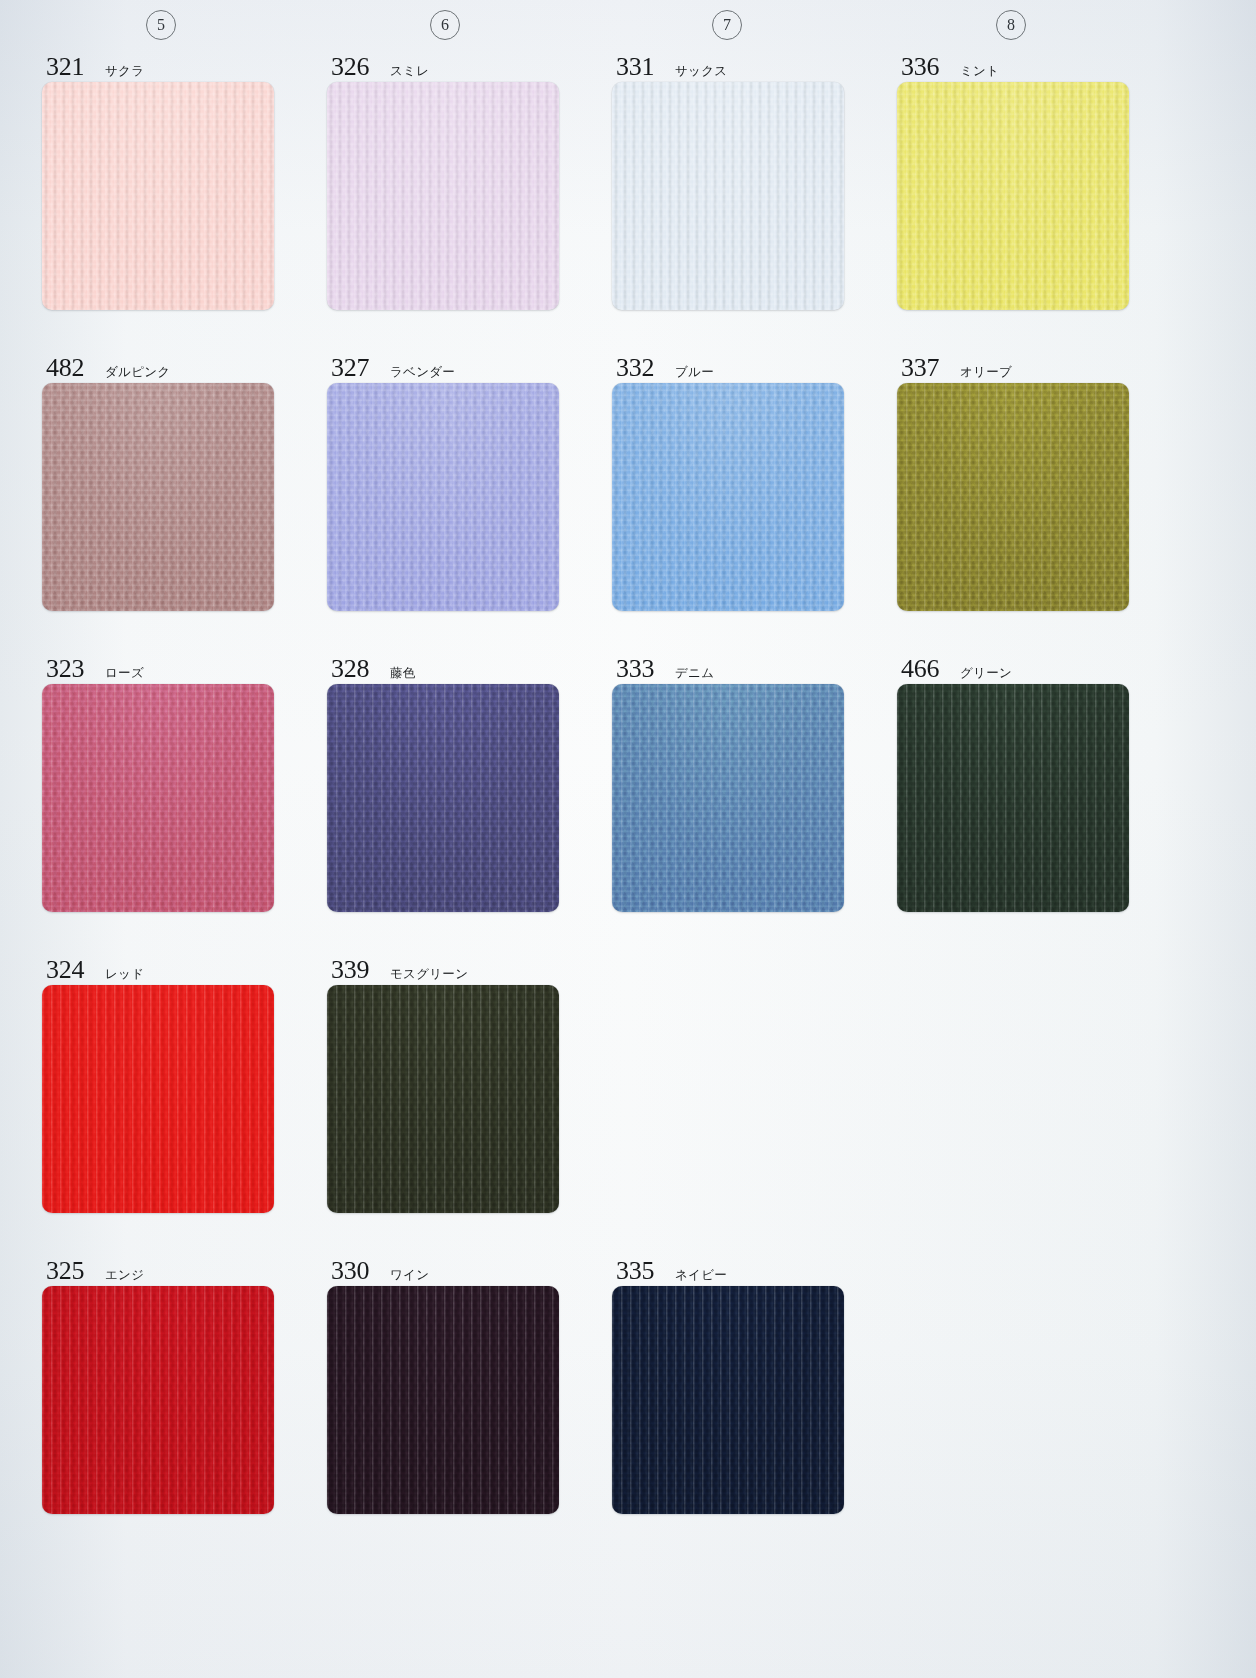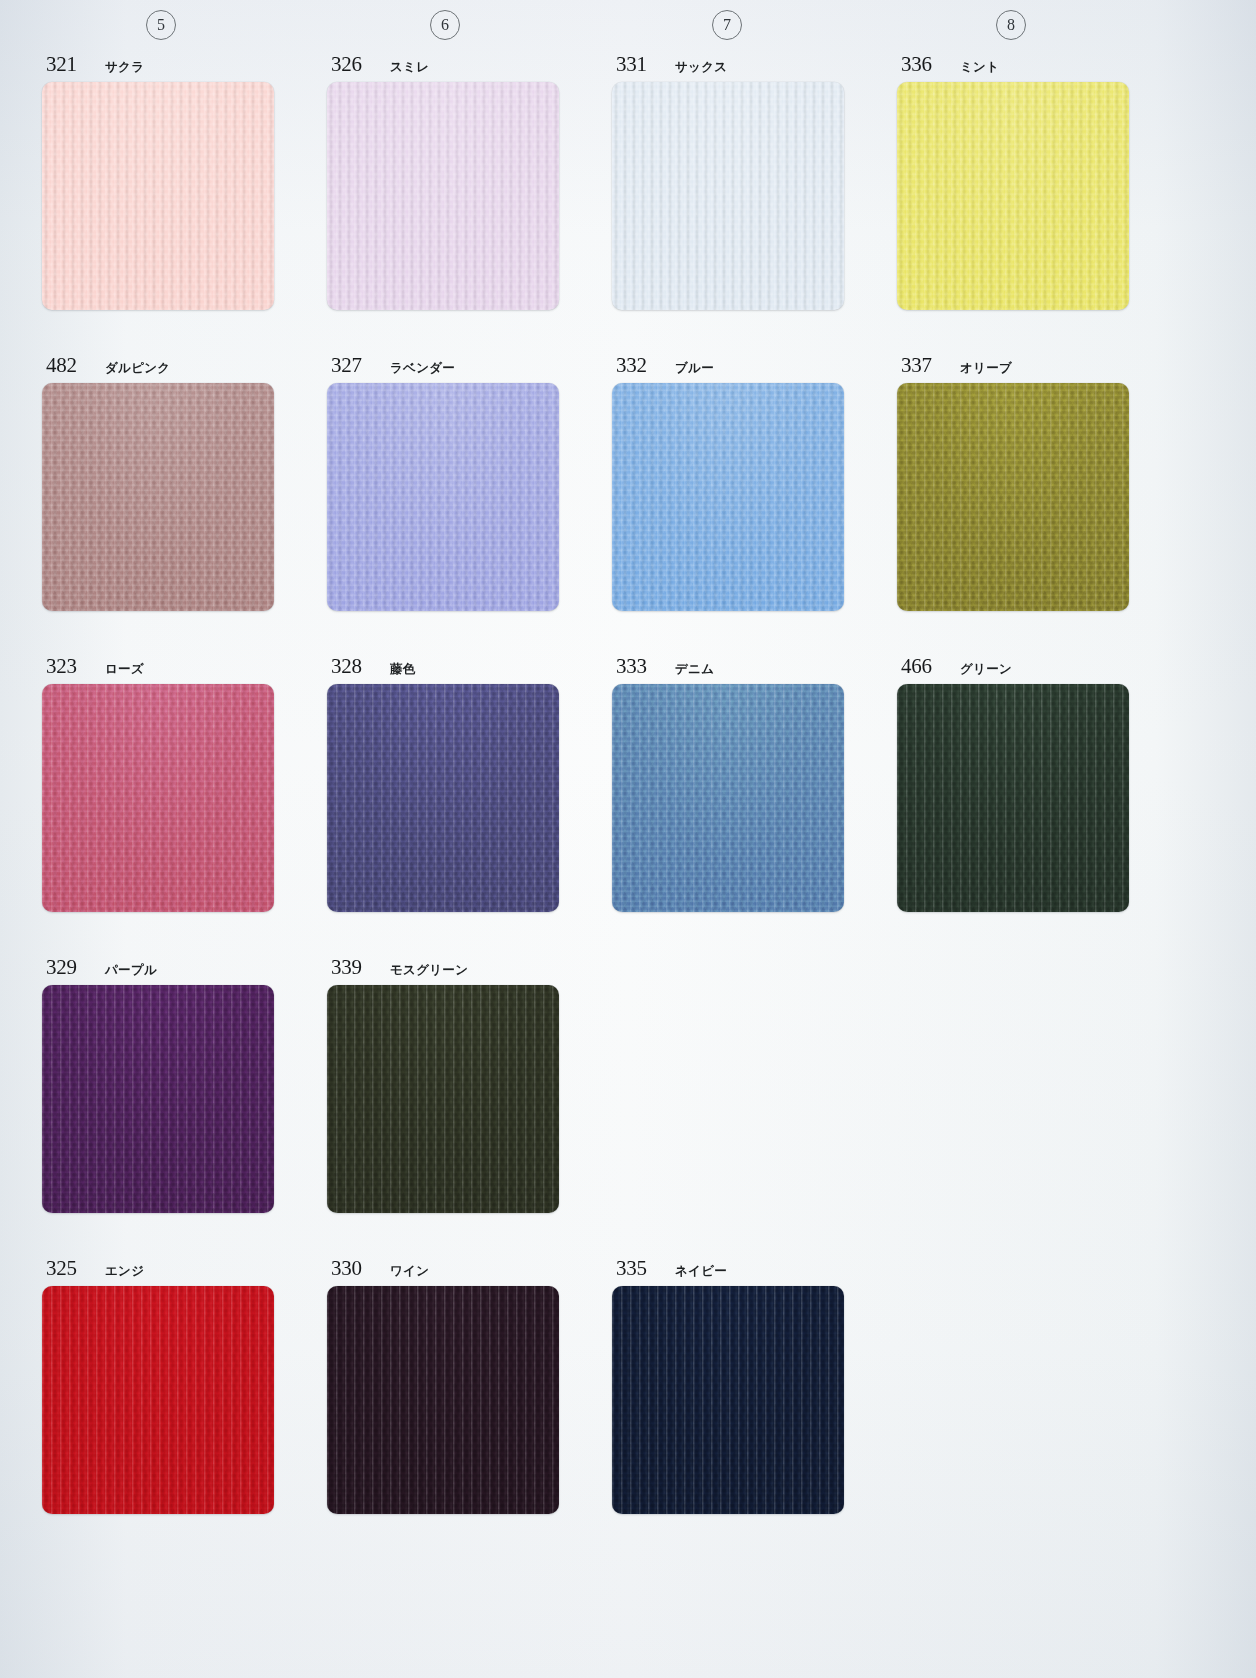--- a/index.html
+++ b/index.html
@@ -74,32 +74,31 @@
   .cell + .cell { margin-left: 0; }
 
   .label {
     display: flex;
     align-items: baseline;
     height: 26px;
     padding-left: 4px;
   }
   .code {
     font-family: "Liberation Serif", "DejaVu Serif", serif;
-    font-size: 21px;
+    font-size: 26px;
     letter-spacing: -0.2px;
     color: #17191b;
     min-width: 46px;
   }
   .cname {
     font-size: 12.5px;
     color: #1d2022;
     margin-left: 13px;
     letter-spacing: 0.3px;
     white-space: nowrap;
-    font-weight: bold;
   }
 
   .swatch {
     position: relative;
     width: 232px;
     height: 228px;
     border-radius: 10px;
     margin-top: 4px;
     overflow: hidden;
     box-shadow: 0 1px 2px rgba(60, 70, 80, 0.18), 0 0 0 0.5px rgba(120,130,140,0.10);
@@ -257,24 +256,24 @@
           <span class="code">466</span>
           <span class="cname">グリーン</span>
         </div>
         <div class="swatch" style="background-color: rgb(38, 53, 42);"></div>
       </div>
     </div>
 
     <div class="row">
       <div class="cell">
         <div class="label">
-          <span class="code">329</span>
-          <span class="cname">パープル</span>
-        </div>
-        <div class="swatch" style="background-color: rgb(75, 32, 88);"></div>
+          <span class="code">324</span>
+          <span class="cname">レッド</span>
+        </div>
+        <div class="swatch" style="background-color: rgb(231, 26, 24);"></div>
       </div>
       <div class="cell">
         <div class="label">
           <span class="code">339</span>
           <span class="cname">モスグリーン</span>
         </div>
         <div class="swatch" style="background-color: rgb(44, 49, 34);"></div>
       </div>
     </div>
 

